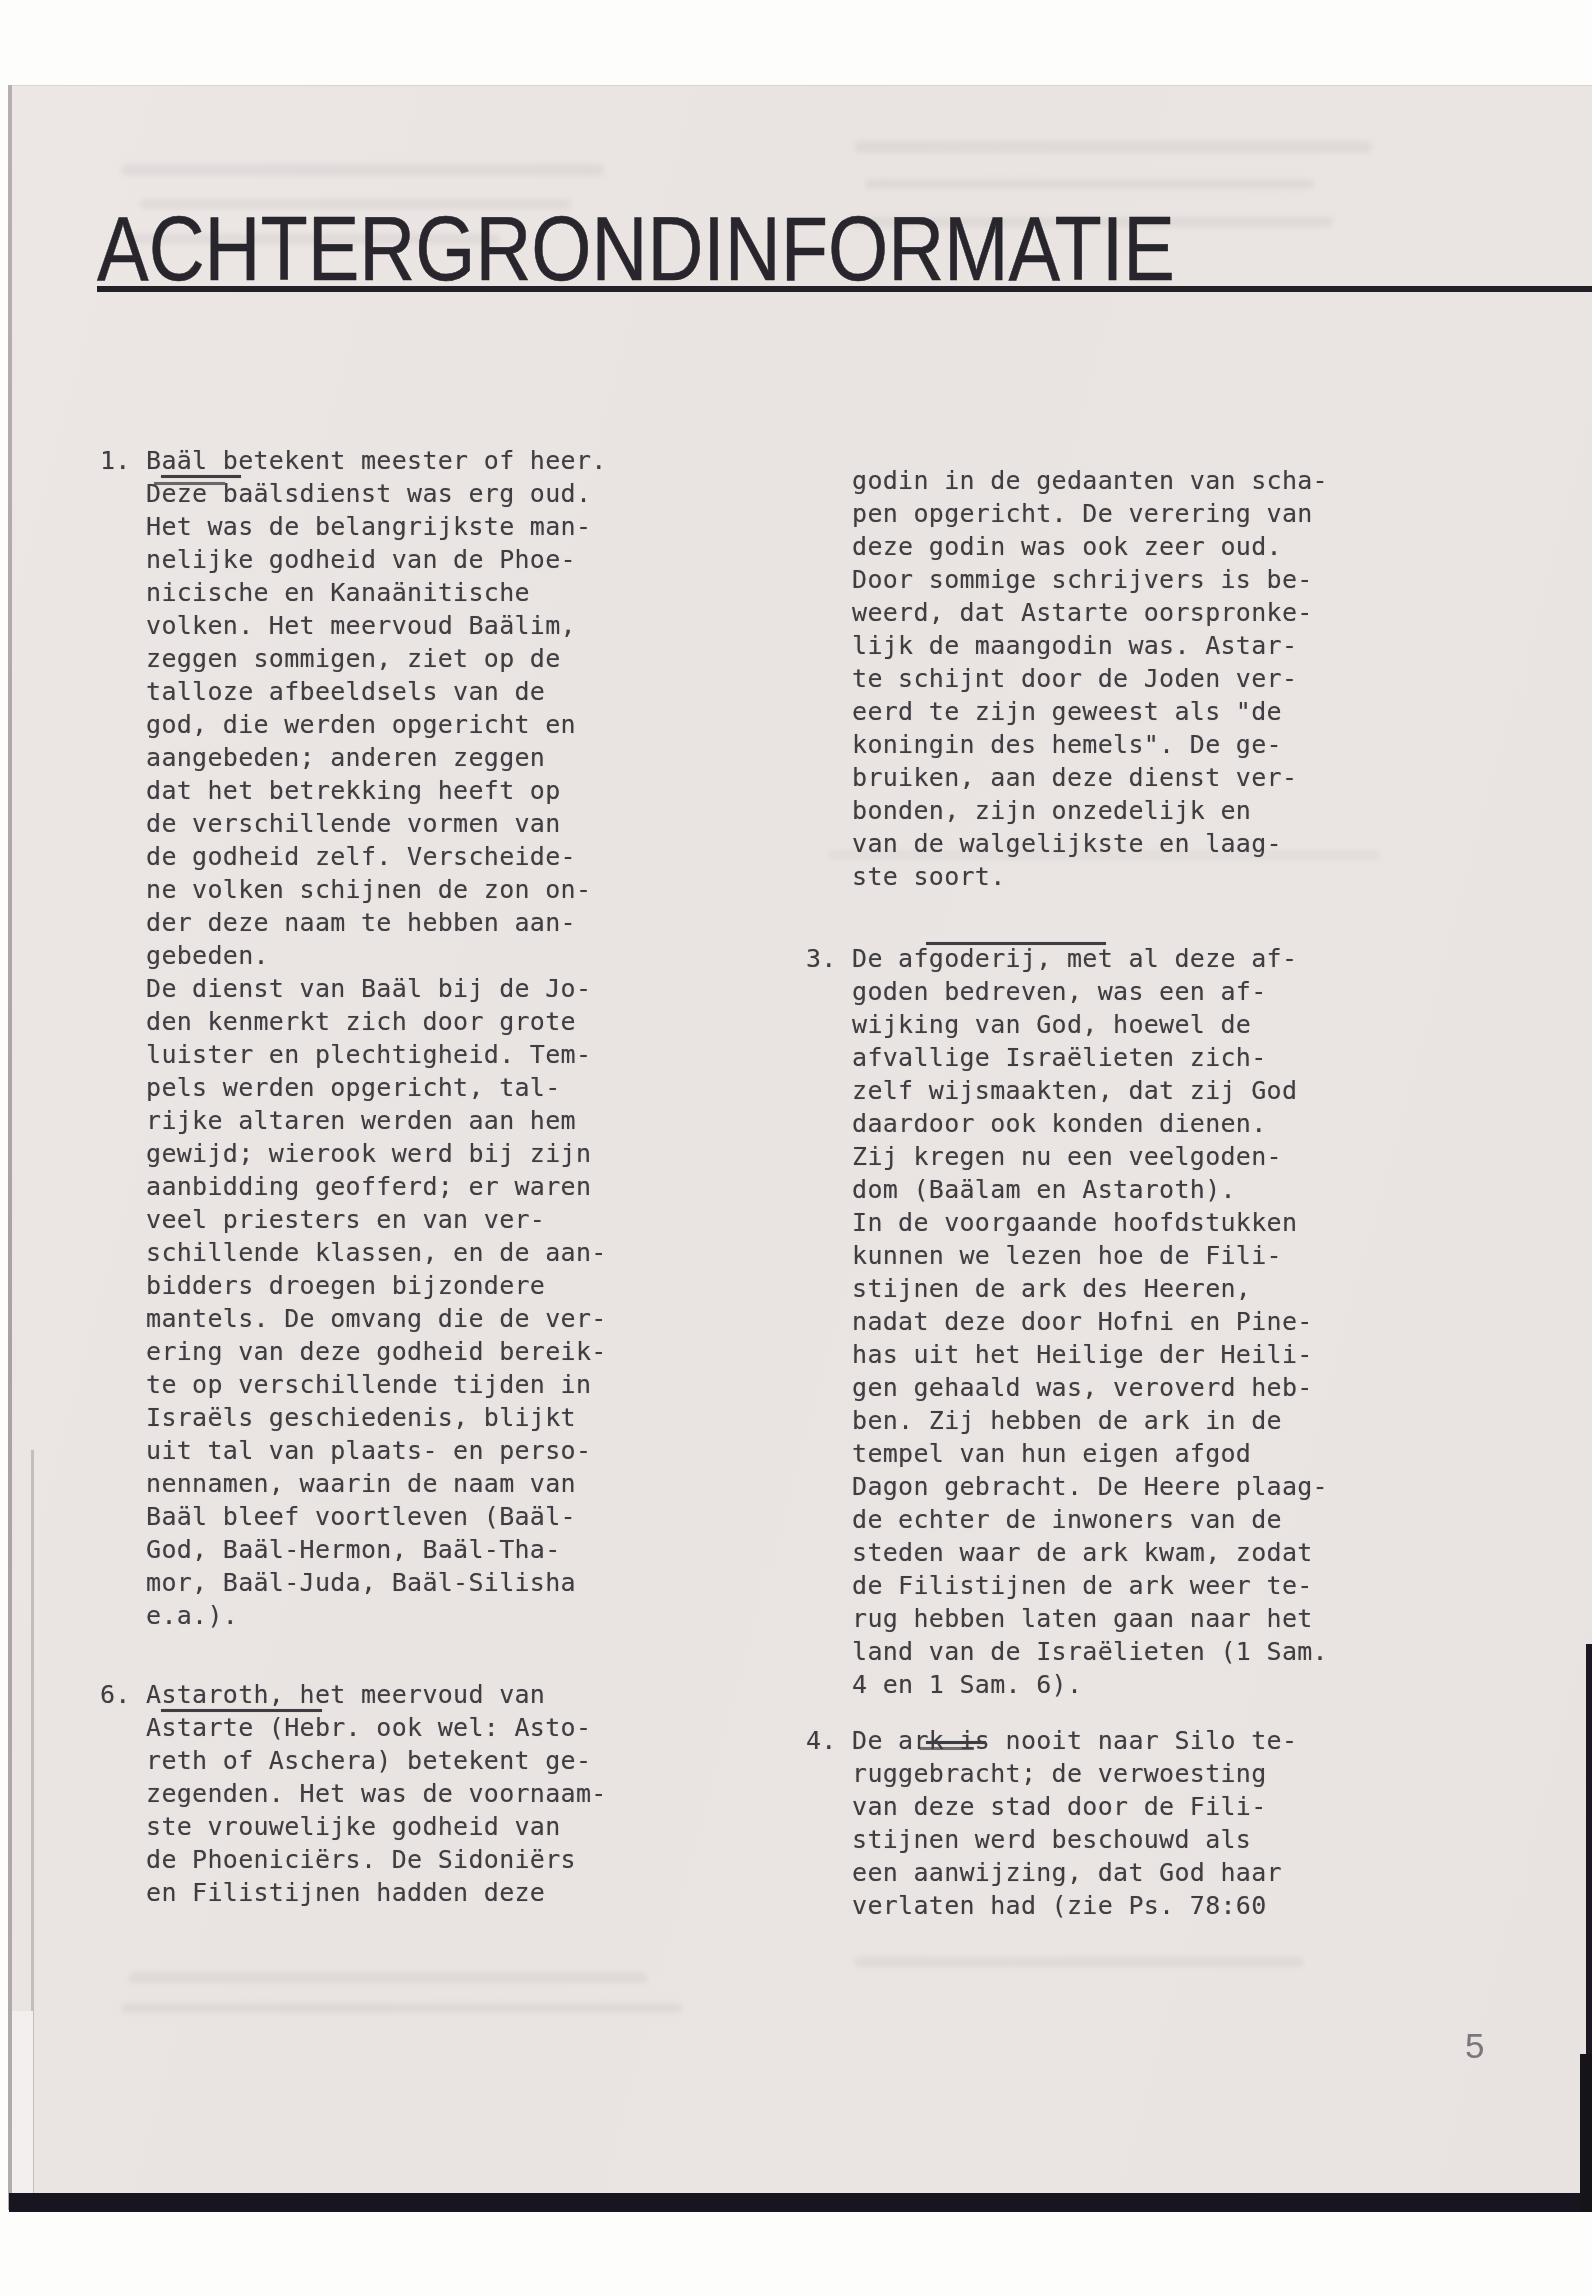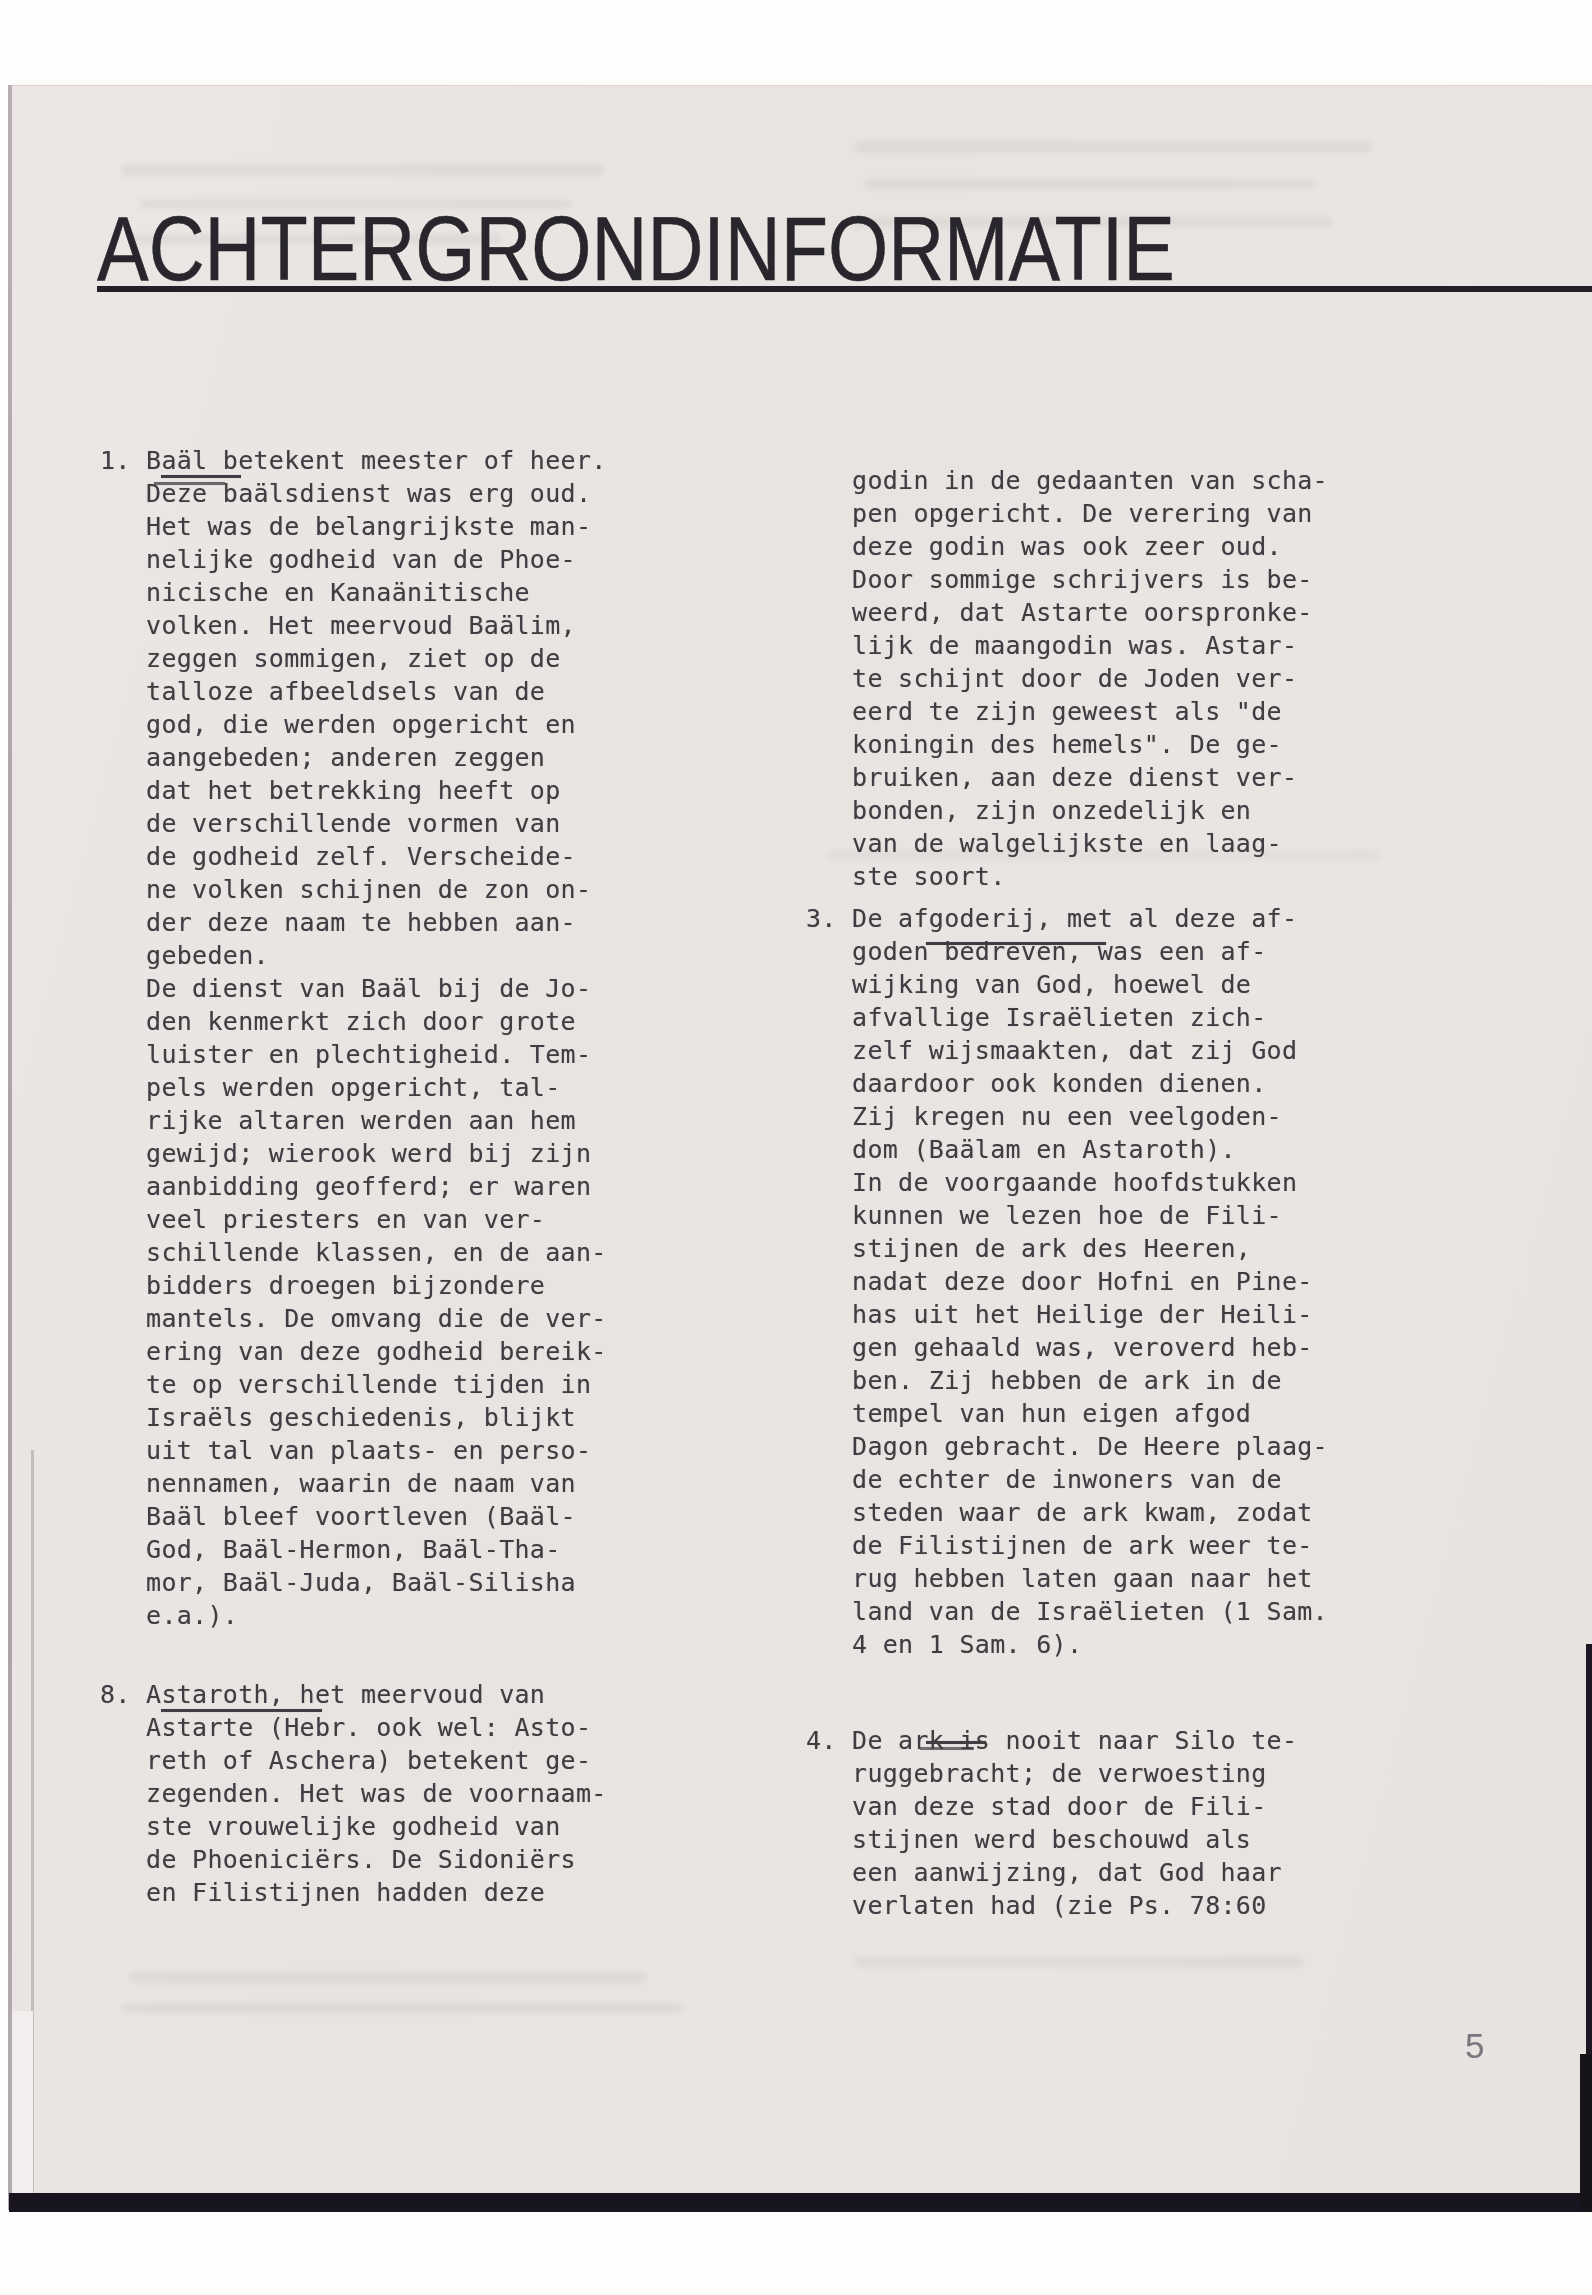--- a/index.html
+++ b/index.html
@@ -64,21 +64,21 @@
     font-size:25px;line-height:33px;
     letter-spacing:0.3px;
     color:#3f3d42;
     text-shadow:0 0 0.9px rgba(63,61,66,0.35);
   }
   .col-left{left:100px;}
   .col-right{left:806px;}
   .t-item1{top:444px;}
   .t-item2{top:1678px;}
   .t-item2cont{top:464px;}
-  .t-item3{top:902px;}
+  .t-item3{top:942px;}
   .t-item4{top:1724px;}
   
   .term-underline{
     position:absolute;height:2.6px;background:#3f3d42;
     box-shadow:0 0 0.9px rgba(63,61,66,0.5);
   }
   .u-baal{left:161px;top:475px;width:80px;}
   .u-baal2{left:154px;top:482px;width:71px;opacity:.75;}
   .u-astaroth{left:161px;top:1709px;width:161px;}
   .u-afgoderij{left:926px;top:942px;width:180px;}
@@ -160,21 +160,21 @@
    mantels. De omvang die de ver-
    ering van deze godheid bereik-
    te op verschillende tijden in
    Israëls geschiedenis, blijkt
    uit tal van plaats- en perso-
    nennamen, waarin de naam van
    Baäl bleef voortleven (Baäl-
    God, Baäl-Hermon, Baäl-Tha-
    mor, Baäl-Juda, Baäl-Silisha
    e.a.).</pre>
-<pre class="typeblock col-left t-item2">8. Astaroth, het meervoud van
+<pre class="typeblock col-left t-item2">6. Astaroth, het meervoud van
    Astarte (Hebr. ook wel: Asto-
    reth of Aschera) betekent ge-
    zegenden. Het was de voornaam-
    ste vrouwelijke godheid van
    de Phoeniciërs. De Sidoniërs
    en Filistijnen hadden deze</pre>
 
 <pre class="typeblock col-right t-item2cont">   godin in de gedaanten van scha-
    pen opgericht. De verering van
    deze godin was ook zeer oud.

